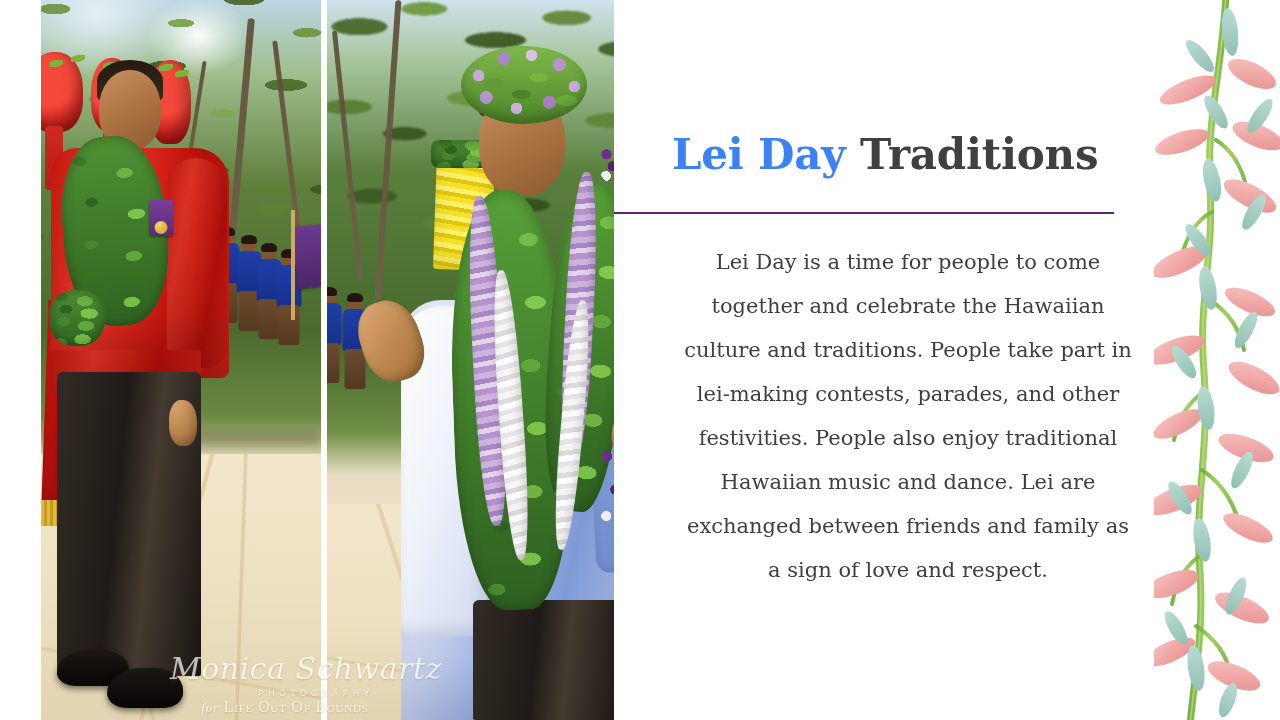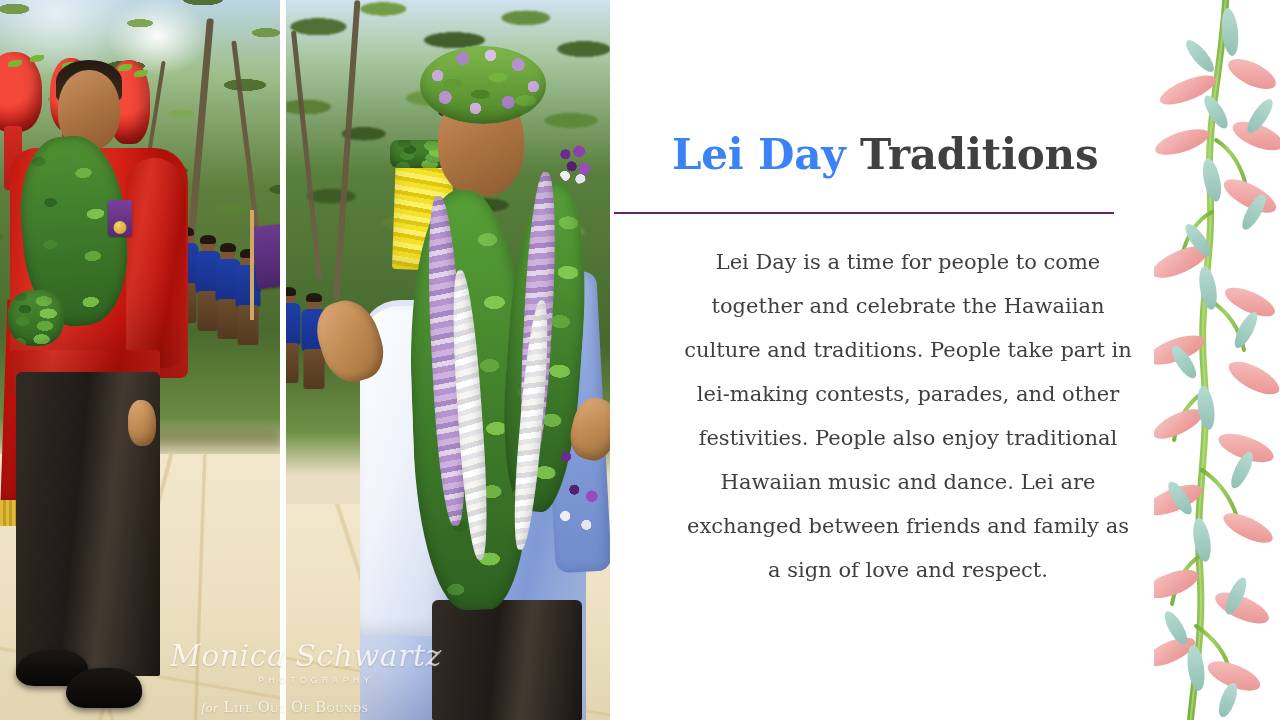--- a/index.html
+++ b/index.html
@@ -24,20 +24,21 @@
 
   
   .photo-block {
     position: absolute;
     left: 0;
     top: 0;
     width: 610px;
     height: 720px;
     display: flex;
     background: #ffffff;
+    padding-left: 41px;
   }
   .photo {
     position: relative;
     height: 720px;
     overflow: hidden;
   }
   .photo-left  { width: 282px; }
   .photo-gap   { width: 6px; background: #ffffff; height: 720px; }
   .photo-right { width: 326px; }
 
@@ -374,21 +375,21 @@
     font-size: 8.5px;
     letter-spacing: 4.5px;
     margin-top: 4px;
     padding-left: 62px;
   }
   .wm-tag {
     font-family: "Liberation Serif", serif;
     font-variant: small-caps;
     font-size: 16px;
     letter-spacing: .8px;
-    margin-top: 13px;
+    margin-top: 0;
     white-space: nowrap;
   }
   .wm-tag .lead {
     font-style: italic;
     font-variant: normal;
     font-size: 13px;
   }
 
   
   .content {

